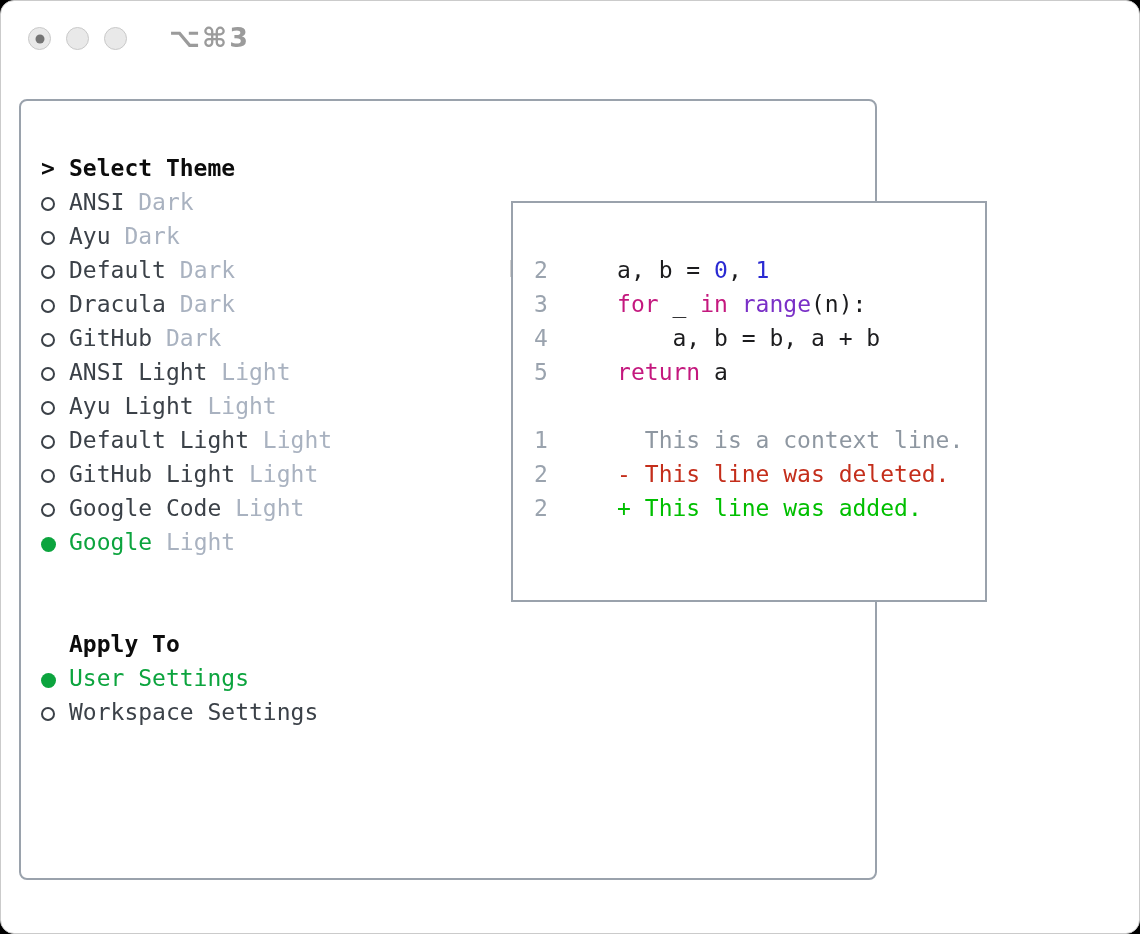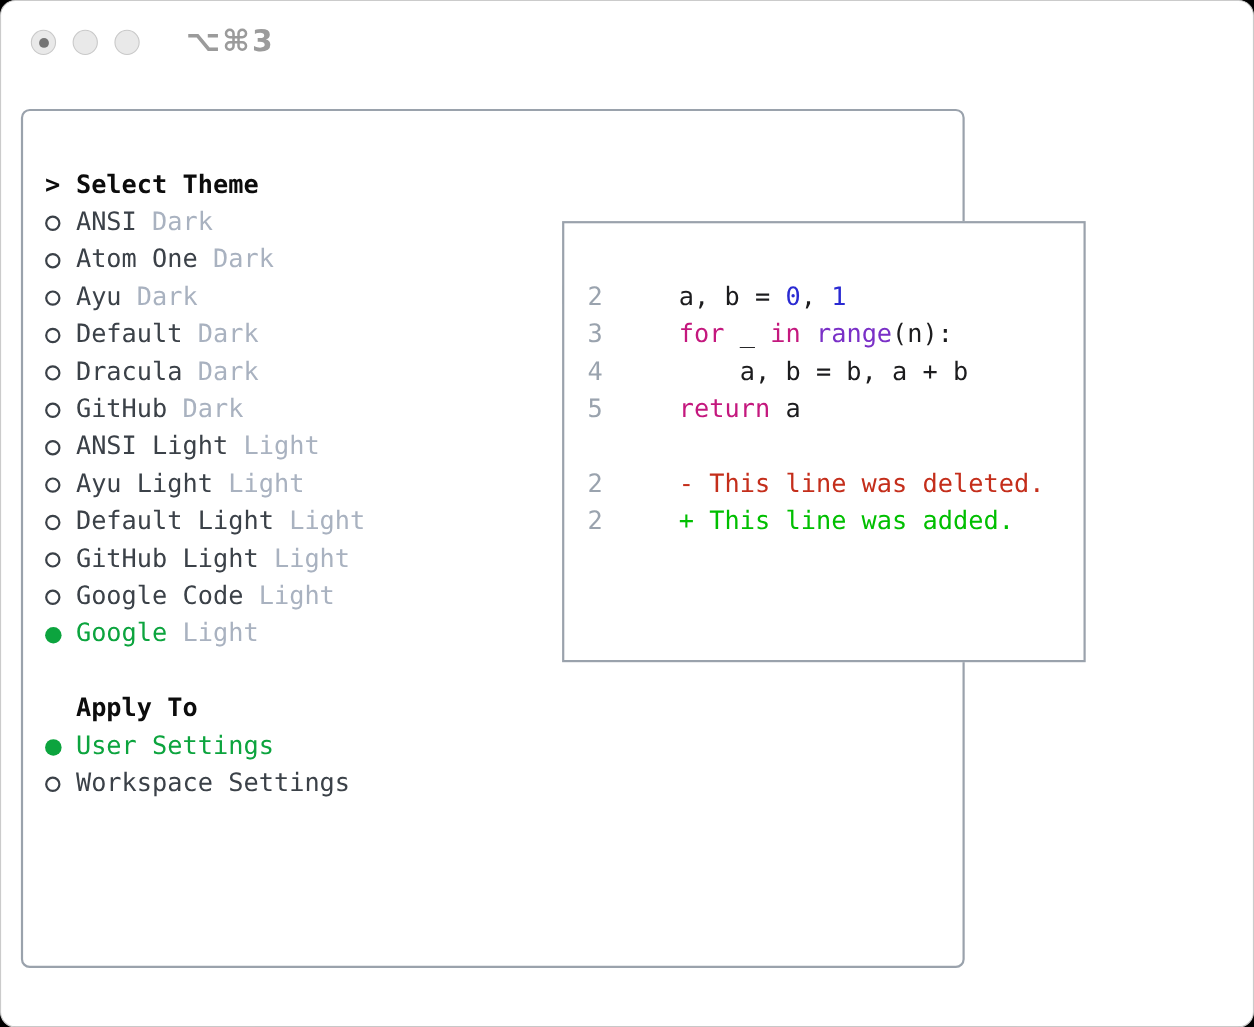--- a/index.html
+++ b/index.html
@@ -83,21 +83,20 @@
     <span class="tl tl2"></span>
     <span class="tl tl3"></span>
     <span class="shortcut">⌥⌘3</span>
   </div>
 
   <div class="panel">
 
     <div id="theme-block">
       <div class="row"><span class="marker prompt">&gt;</span><span class="hdr">Select Theme</span></div>
     <div class="row item"><span class="marker"><span class="ring"></span></span><span class="iname">ANSI</span><span class="muted">Dark</span></div>
-        <div class="row item"><span class="marker"><span class="ring"></span></span><span class="iname">Atom One</span><span class="muted">Dark</span></div>
         <div class="row item"><span class="marker"><span class="ring"></span></span><span class="iname">Ayu</span><span class="muted">Dark</span></div>
         <div class="row item"><span class="marker"><span class="ring"></span></span><span class="iname">Default</span><span class="muted">Dark</span></div>
         <div class="row item"><span class="marker"><span class="ring"></span></span><span class="iname">Dracula</span><span class="muted">Dark</span></div>
         <div class="row item"><span class="marker"><span class="ring"></span></span><span class="iname">GitHub</span><span class="muted">Dark</span></div>
         <div class="row item"><span class="marker"><span class="ring"></span></span><span class="iname">ANSI Light</span><span class="muted">Light</span></div>
         <div class="row item"><span class="marker"><span class="ring"></span></span><span class="iname">Ayu Light</span><span class="muted">Light</span></div>
         <div class="row item"><span class="marker"><span class="ring"></span></span><span class="iname">Default Light</span><span class="muted">Light</span></div>
         <div class="row item"><span class="marker"><span class="ring"></span></span><span class="iname">GitHub Light</span><span class="muted">Light</span></div>
         <div class="row item"><span class="marker"><span class="ring"></span></span><span class="iname">Google Code</span><span class="muted">Light</span></div>
         <div class="row item selected"><span class="marker"><span class="dot"></span></span><span class="iname">Google</span><span class="muted">Light</span></div>
@@ -112,19 +111,20 @@
 
     <div id="preview-title">Preview</div>
 
     <div id="preview-box">
       <div id="code-flow">
           <div class="code-line"><span class="lnum">2</span> <span class="seg-code">    a, b = </span><span class="seg-number">0</span><span class="seg-code">, </span><span class="seg-number">1</span></div>
           <div class="code-line"><span class="lnum">3</span> <span class="seg-code">    </span><span class="seg-keyword">for</span><span class="seg-code"> _ </span><span class="seg-keyword">in</span><span class="seg-code"> </span><span class="seg-builtin">range</span><span class="seg-code">(n):</span></div>
           <div class="code-line"><span class="lnum">4</span> <span class="seg-code">        a, b = b, a + b</span></div>
           <div class="code-line"><span class="lnum">5</span> <span class="seg-code">    </span><span class="seg-keyword">return</span><span class="seg-code"> a</span></div>
           <div class="code-line"><span class="lnum"></span> </div>
+          <div class="code-line"><span class="lnum">1</span> <span class="seg-context">      This is a context line.</span></div>
           <div class="code-line"><span class="lnum">2</span> <span class="seg-deleted">    - This line was deleted.</span></div>
           <div class="code-line"><span class="lnum">2</span> <span class="seg-added">    + This line was added.</span></div>
         </div>
     </div>
 
   </div>
 </div>
 
 </body></html>

